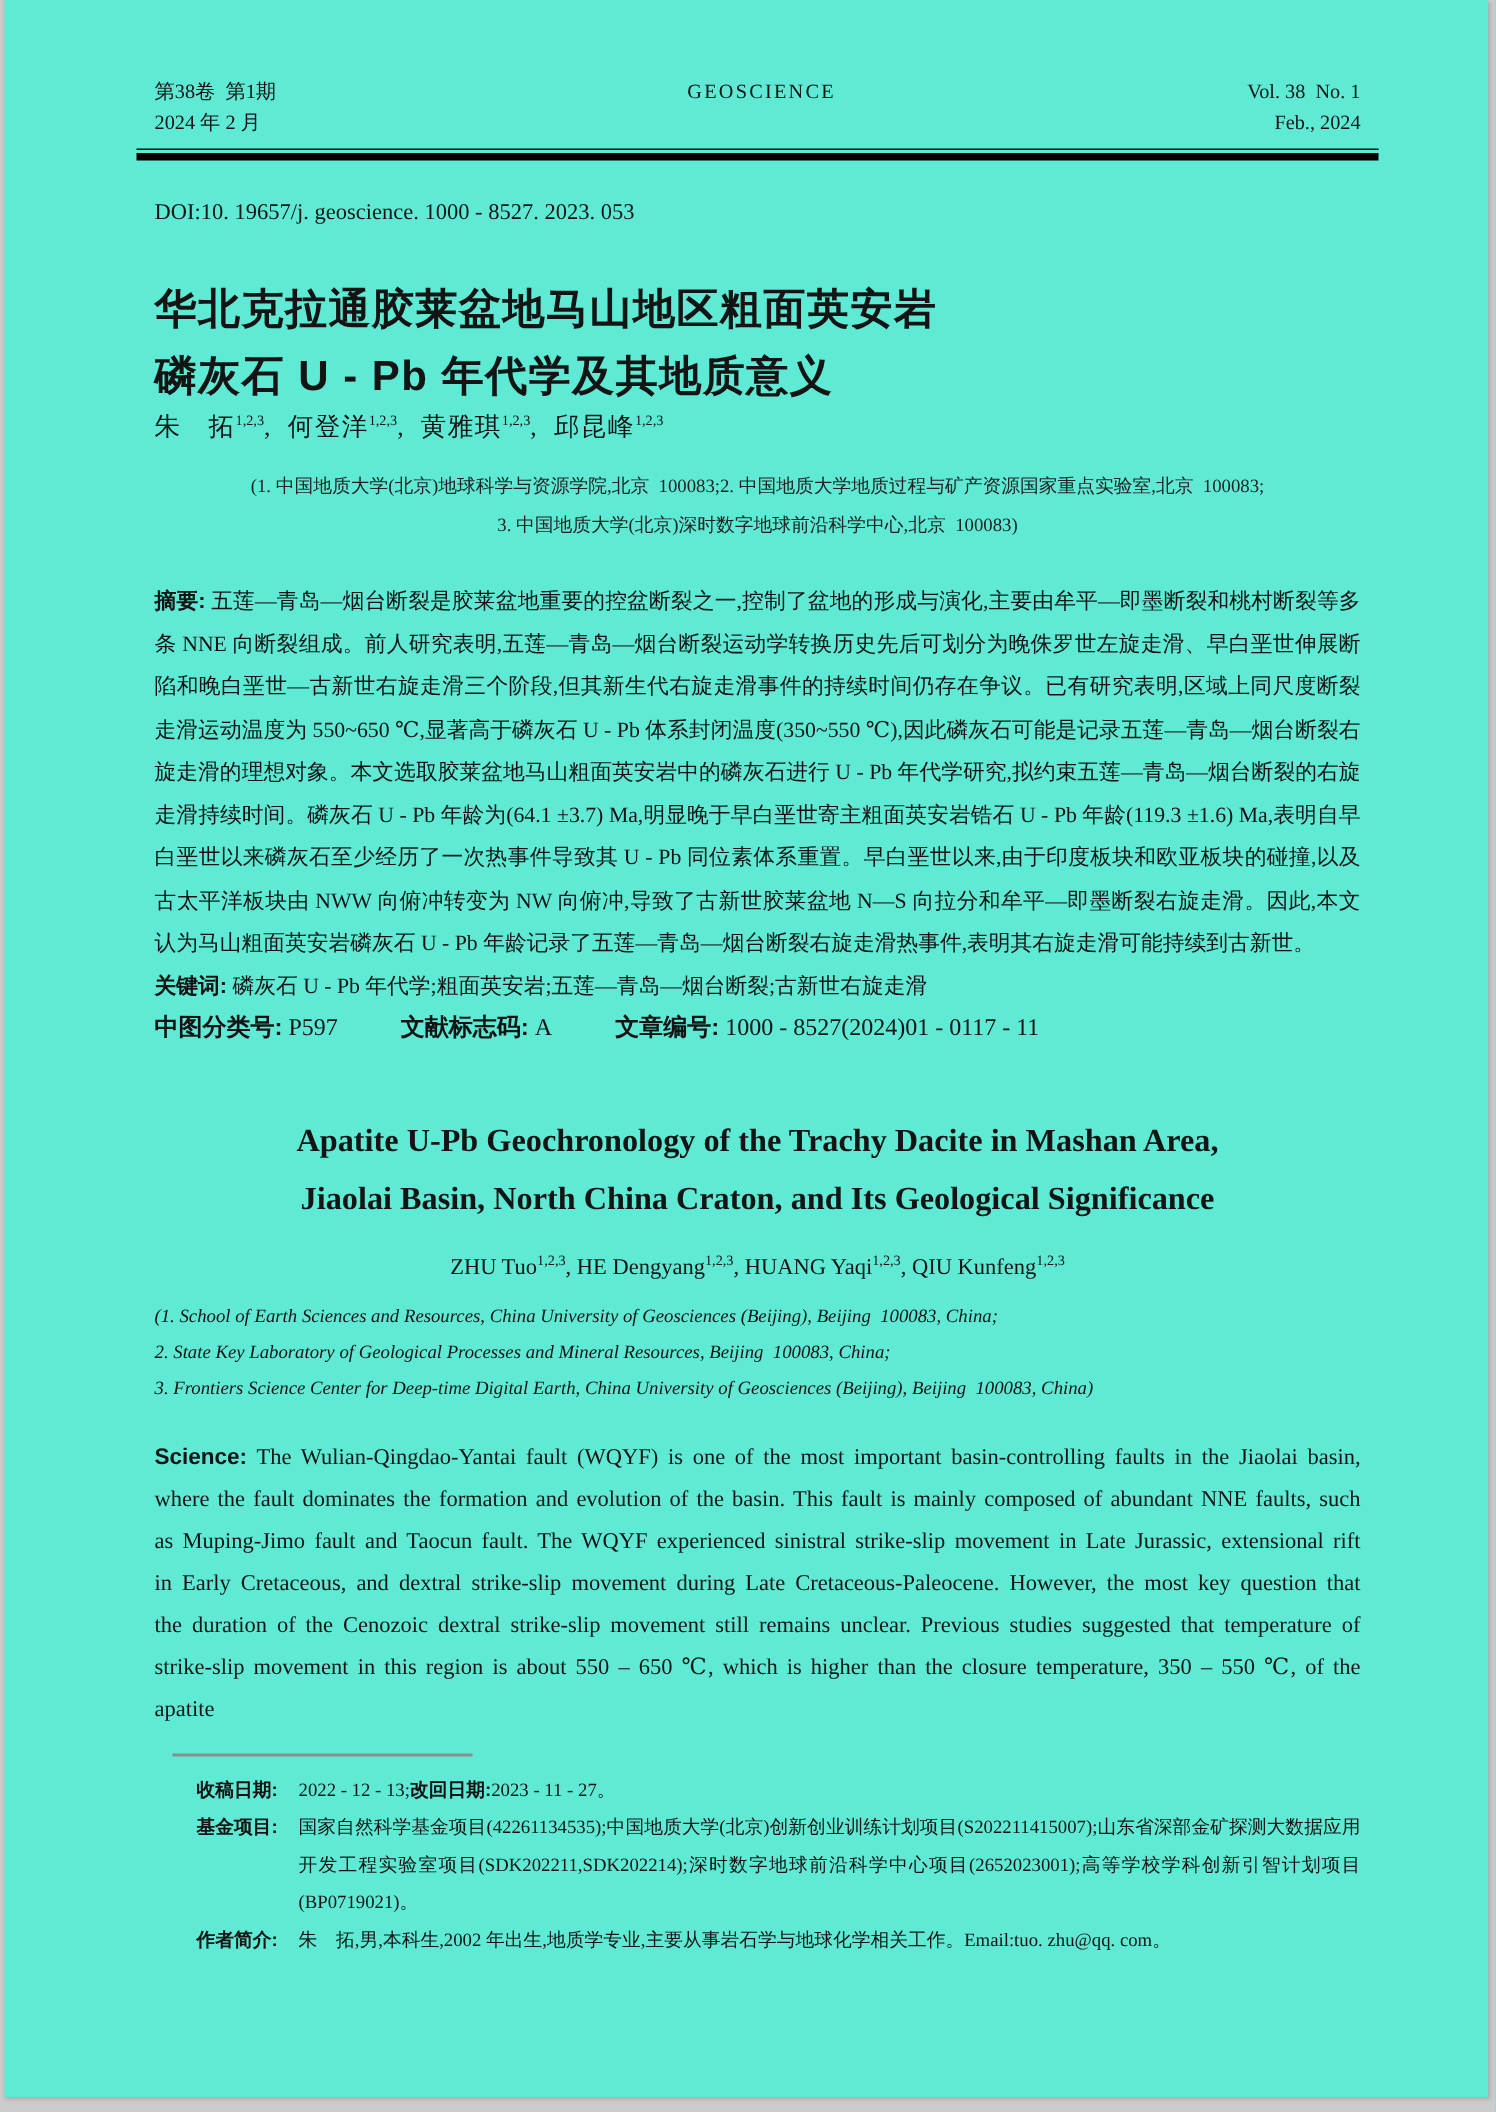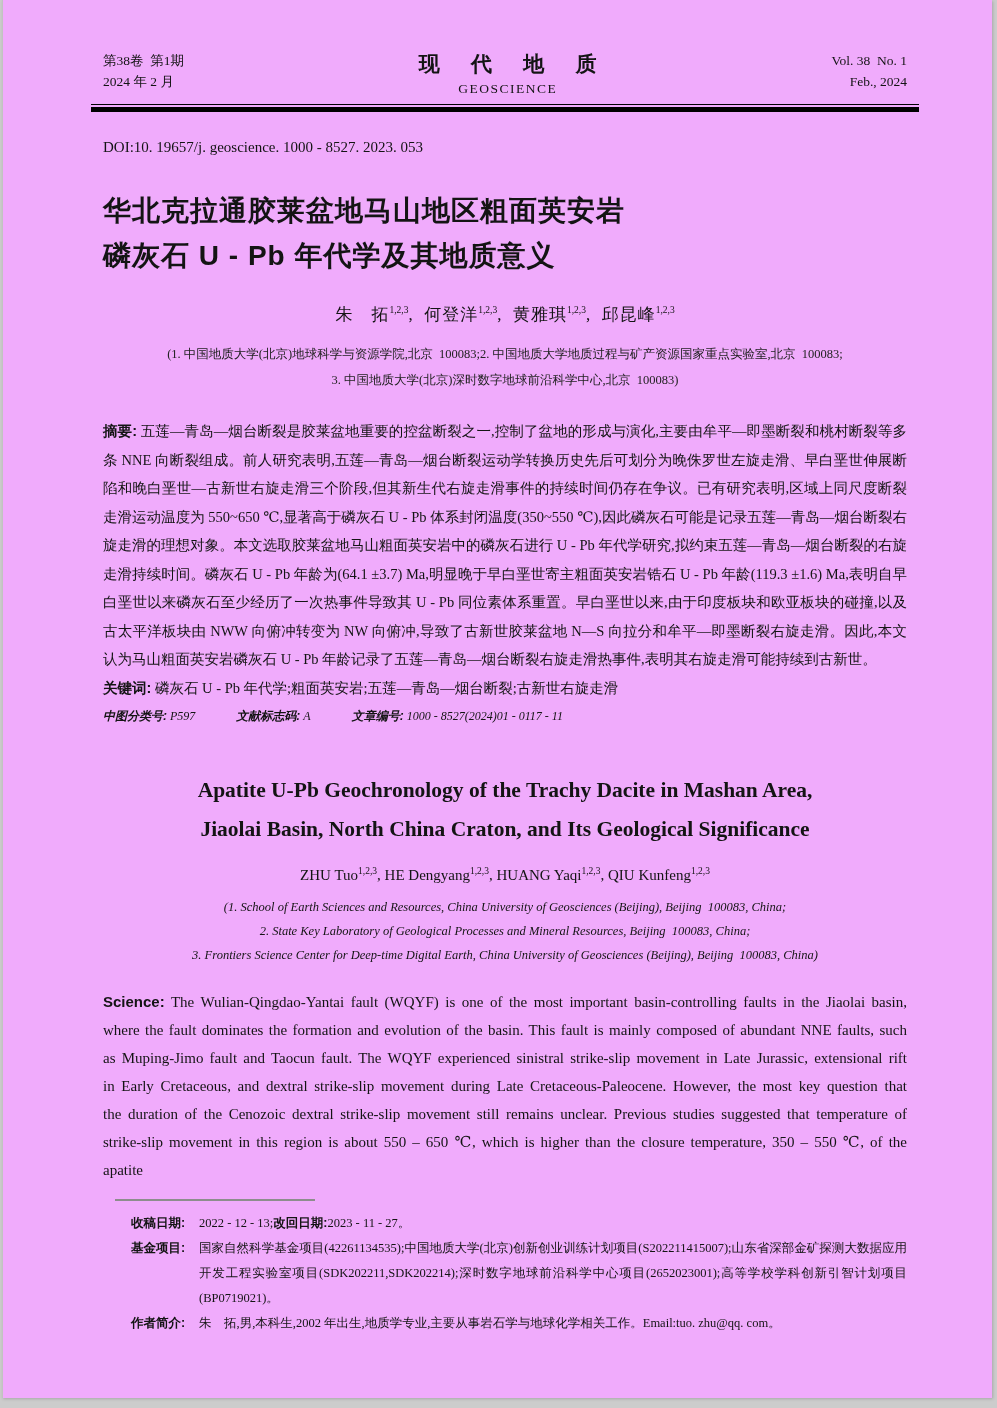--- a/index.html
+++ b/index.html
@@ -5,76 +5,75 @@
   html,body{margin:0;padding:0;}
   body{
     width:997px;height:1408px;position:relative;
     background:#cccccc;
     font-family:"Liberation Serif","DejaVu Serif",serif;
     color:#141414;
     -webkit-font-smoothing:antialiased;
   }
   .page{
     position:absolute;left:2px;top:0;width:989px;height:1398px;
-    background:#f0abfc;
+    background:#5eead4;
     border-left:1px solid #c2c2c2;
     box-shadow:1px 1px 3px rgba(0,0,0,.18);
     overflow:hidden;
   }
   .content{padding:50px 85px 0 100px;}
   
   .jheader{display:flex;justify-content:space-between;align-items:flex-start;}
   .h-side{font-size:13.5px;line-height:21px;}
   .h-right{text-align:right;}
   .h-center{text-align:center;flex:1;}
   .journal-cn{font-size:21px;letter-spacing:13px;padding-left:13px;font-weight:bold;}
   .journal-en{font-size:13.5px;letter-spacing:1.5px;margin-top:3px;}
   .rule{margin:7px -12px 0 -12px;}
   .rule .thin{border-top:1.5px solid #000;}
   .rule .thick{height:5px;background:#000;margin-top:2px;}
   
   .doi{margin-top:27px;font-size:15px;}
   
   .title-cn{margin-top:32px;text-align:left;font-size:28px;font-weight:bold;line-height:45px;
     font-family:"Liberation Sans","DejaVu Sans",sans-serif;letter-spacing:1px;}
-  .authors-cn{margin-top:25px;text-align:center;font-size:17px;letter-spacing:1px;}
+  .authors-cn{text-align:left;font-size:17px;letter-spacing:1px;}
   .authors-cn sup,.authors-en sup{font-size:9.5px;letter-spacing:0;}
   .affil-cn{margin-top:15px;text-align:center;font-size:12.5px;line-height:26px;color:#222;}
   
   .abs-cn{margin-top:24px;font-size:14.5px;line-height:28.5px;text-align:justify;}
   .lbl{font-family:"Liberation Sans","DejaVu Sans",sans-serif;font-weight:bold;}
   .kw-row{font-size:14.5px;line-height:28.5px;text-align:justify;}
-  .cls-row{font-size:12px;line-height:28.5px;font-style:italic;}
+  .cls-row{font-size:16px;line-height:28.5px;}
   .cls-row .grp{margin-right:38px;}
   .cls-row .grp:last-child{margin-right:0;}
   
   .title-en{margin-top:40px;text-align:center;font-size:21.5px;font-weight:bold;line-height:39px;}
   .authors-en{margin-top:17px;text-align:center;font-size:15px;}
-  .affil-en{margin-top:11px;text-align:center;font-size:12.5px;line-height:24px;font-style:italic;}
+  .affil-en{margin-top:11px;font-size:12.5px;line-height:24px;font-style:italic;}
   .abs-en{margin-top:21px;font-size:15px;line-height:28px;text-align:justify;word-spacing:1.5px;}
   
   .fnsep{margin:15px 0 10px 12px;width:200px;height:2px;background:#8d8d8d;}
   .fnblock{padding-left:28px;font-size:12.5px;line-height:25px;}
   .fn-row{display:flex;align-items:flex-start;}
   .fn-label{flex:none;width:68px;font-family:"Liberation Sans","DejaVu Sans",sans-serif;font-weight:bold;white-space:nowrap;}
   .fn-text{flex:1;text-align:justify;}
 </style>
 </head>
 <body>
 
 <div class="page">
   <div class="content">
 
     <div class="jheader">
       <div class="h-side">
         <div>第38卷&nbsp;&nbsp;第1期</div>
         <div>2024 年 2 月</div>
       </div>
       <div class="h-center">
-        <div class="journal-cn">现 代 地 质</div>
         <div class="journal-en">GEOSCIENCE</div>
       </div>
       <div class="h-side h-right">
         <div>Vol. 38&nbsp;&nbsp;No. 1</div>
         <div>Feb.,&nbsp;2024</div>
       </div>
     </div>
     <div class="rule">
       <div class="thin"></div>
       <div class="thick"></div>

